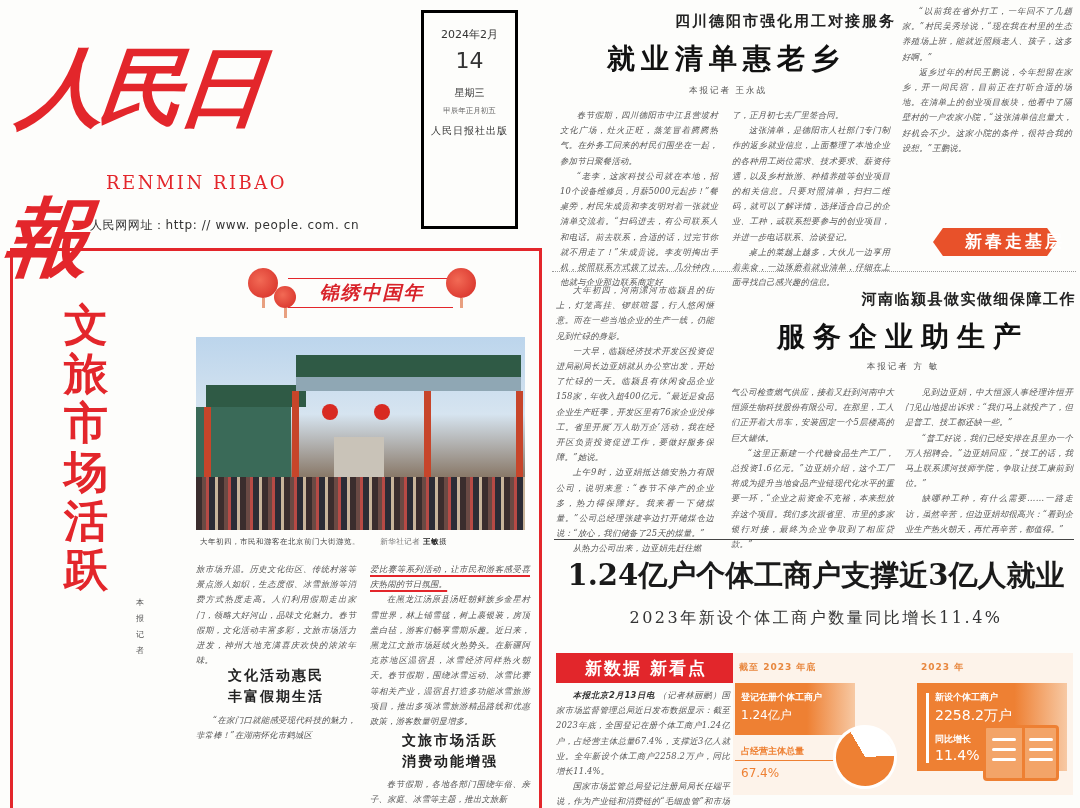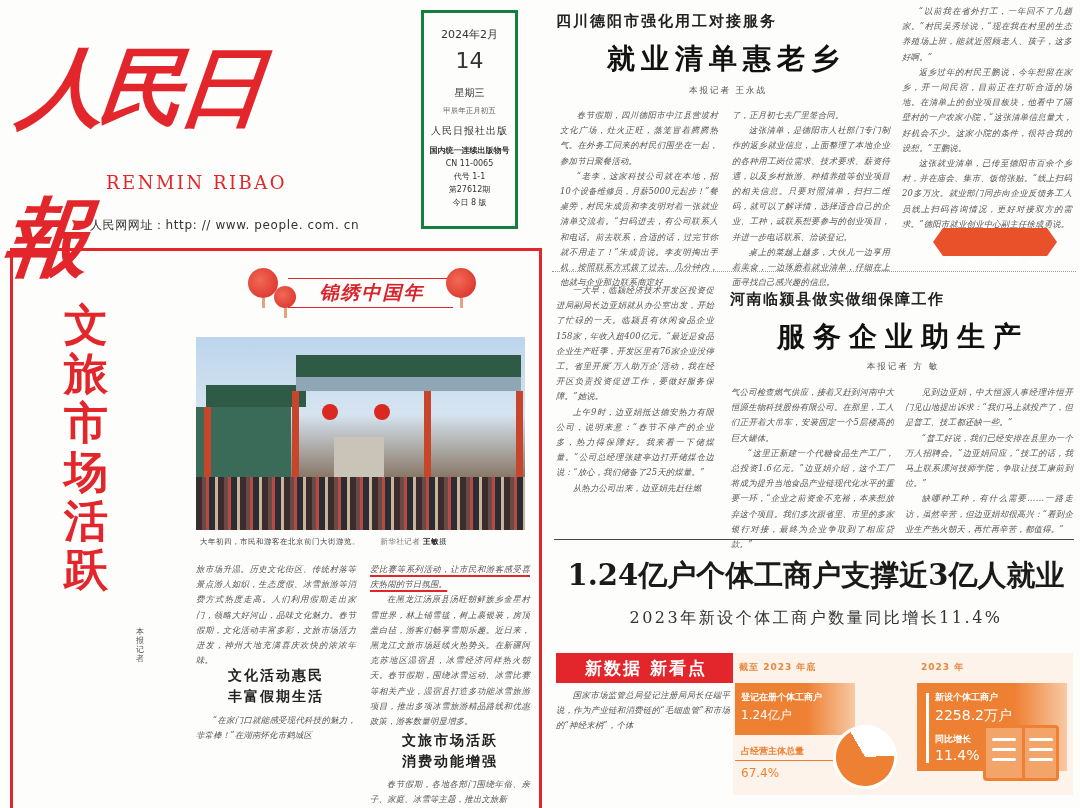--- a/index.html
+++ b/index.html
@@ -9,44 +9,44 @@
   .body-text { font-family: "DejaVu Serif", serif; font-size: 8.4px; line-height: 15.2px; color: #555; text-align: justify; letter-spacing: 0.2px; }
   .body-text p { text-indent: 2em; font-style: italic; }
   .body-text p.noindent { text-indent: 0; }
 
   
   .logo { left: 20px; top: 12px; width: 300px; height: 150px; color: #e3262b; font-family: "DejaVu Serif", serif; font-size: 86px; font-weight: bold; font-style: italic; letter-spacing: -6px; line-height: 150px; transform: skewX(-6deg); }
   .logo-pinyin { left: 106px; top: 172px; font-family: "DejaVu Serif", serif; color: #e3262b; font-size: 18px; letter-spacing: 2.5px; }
   .website { left: 90px; top: 217px; font-family: "DejaVu Sans", sans-serif; font-size: 12px; color: #333; letter-spacing: 0.6px; }
 
   
-  .datebox { left: 421px; top: 10px; width: 97px; height: 219px; border: 3px solid #15803d; text-align: center; font-family: "DejaVu Sans", sans-serif; color: #333; }
+  .datebox { left: 421px; top: 10px; width: 97px; height: 219px; border: 3px solid #000000; text-align: center; font-family: "DejaVu Sans", sans-serif; color: #333; }
   .datebox .ym { margin-top: 14px; font-size: 11px; }
   .datebox .day { font-size: 22px; margin-top: 6px; }
   .datebox .wk { font-size: 10px; margin-top: 13px; }
   .datebox .lunar { font-size: 7.5px; color: #666; margin-top: 6px; font-family: "DejaVu Serif", serif; }
   .datebox .pub { font-size: 10px; margin-top: 8px; font-family: "DejaVu Serif", serif; letter-spacing: 1px;}
   .datebox .small { font-size: 8px; margin-top: 6px; line-height: 13px; }
 
   
-  .kicker { font-family: "DejaVu Sans", sans-serif; font-weight: bold; color: #222; text-align: left; }
+  .kicker { font-family: "DejaVu Sans", sans-serif; font-weight: bold; color: #222; text-align: right; }
   .headline { font-family: "DejaVu Sans", sans-serif; font-weight: bold; color: #111; text-align: center; letter-spacing: 6px; }
   .byline { font-family: "DejaVu Serif", serif; font-size: 8.5px; color: #555; text-align: center; letter-spacing: 2px; }
 
   .dotted-sep { border-top: 1px dotted #999; }
   .solid-sep { border-top: 1.5px solid #444; }
 
   .badge-xc { left: 925px; top: 224px; width: 140px; height: 36px; }
   .badge-xc .diamond { position:absolute; left: 8px; top: 4px; width: 124px; height: 28px; background: #e8512a; clip-path: polygon(8% 0, 92% 0, 100% 50%, 92% 100%, 8% 100%, 0 50%); }
-  .badge-xc .txt { position:absolute; left:0; top:6px; width:140px; text-align:center; color:#fff; font-family: "DejaVu Serif", serif; font-weight:bold; font-size: 17px; letter-spacing: 3px; margin-top: 26px; }
+  .badge-xc .txt { position:absolute; left:0; top:6px; width:140px; text-align:right; color:#fff; font-family: "DejaVu Serif", serif; font-weight:bold; font-size: 17px; letter-spacing: 3px; }
 
   
   .redframe { left: 10px; top: 248px; width: 532px; height: 570px; border: 3px solid #e3262b; border-bottom: none; }
   .vert-title { left: 58px; top: 278px; width: 56px; color: #e3262b; font-family: "DejaVu Sans", sans-serif; font-weight: bold; font-size: 44px; line-height: 49px; text-align: center; }
-  .reporter-vert { left: 136px; top: 595px; width: 12px; font-size: 8px; line-height: 9px; color:#555; font-family: "DejaVu Serif", serif; margin-top: 32px; }
+  .reporter-vert { left: 136px; top: 595px; width: 12px; font-size: 8px; line-height: 16px; color:#555; font-family: "DejaVu Serif", serif; }
   .banner { left: 248px; top: 268px; width: 230px; height: 52px; }
   .banner .bar { position:absolute; left: 40px; top: 10px; width: 165px; height: 30px; border-top: 1.5px solid #e3262b; border-bottom: 1.5px solid #e3262b; }
   .banner .btxt { position:absolute; left: 44px; top: 12px; width: 160px; text-align:center; color:#d8232a; font-family: "DejaVu Serif", serif; font-style: italic; font-weight: bold; font-size: 19px; letter-spacing: 2px; }
   .lantern { position:absolute; border-radius: 50%; background: radial-gradient(circle at 40% 40%, #f26a55, #d42a24); }
   .lantern::after { content:""; position:absolute; left:45%; bottom:-10px; width:3px; height:10px; background:#e8a080; }
 
   .photo { left: 196px; top: 337px; width: 329px; height: 193px; overflow: hidden; background: linear-gradient(#bcd5ec 0%, #d6e4f0 40%, #8a7a6a 72%, #4a3a3a 100%); }
   .photo .gate1 { position:absolute; left: 100px; top: 18px; width: 225px; height: 30px; background: #2f5a45; }
   .photo .gate1b { position:absolute; left: 100px; top: 40px; width: 225px; height: 14px; background: #8fa7b4; }
   .photo .gate2 { position:absolute; left: 10px; top: 48px; width: 100px; height: 22px; background: #2f5a45; }
@@ -91,55 +91,48 @@
 <div class="abs website">
   <span>人民网网址：</span><span>http: // www. people. com. cn</span>
 </div>
 
 <div class="abs datebox">
   <div class="ym">2024年2月</div>
   <div class="day">14</div>
   <div class="wk">星期三</div>
   <div class="lunar">甲辰年正月初五</div>
   <div class="pub">人民日报社出版</div>
-  <div class="small">
-    <div style="font-weight:bold;">国内统一连续出版物号</div>
-    <div>CN 11-0065</div>
-    <div>代号 1-1</div>
-    <div>第27612期</div>
-    <div>今日 8 版</div>
-  </div>
 </div>
 
 <div class="abs kicker" style="left:556px; top:12px; width:340px; font-size:15px; letter-spacing:2px;">四川德阳市强化用工对接服务</div>
 <div class="abs headline" style="left:556px; top:40px; width:340px; font-size:28px;">就业清单惠老乡</div>
 <div class="abs byline" style="left:560px; top:85px; width:336px;">本报记者  王永战</div>
 
 <div class="abs body-text" style="left:560px; top:108px; width:158px;">
   <p>春节假期，四川德阳市中江县营坡村文化广场，灶火正旺，蒸笼冒着腾腾热气。在外务工回来的村民们围坐在一起，参加节日聚餐活动。</p>
   <p>“老李，这家科技公司就在本地，招10个设备维修员，月薪5000元起步！”餐桌旁，村民朱成贵和李友明对着一张就业清单交流着。“扫码进去，有公司联系人和电话。前去联系，合适的话，过完节你就不用走了！”朱成贵说。李友明掏出手机，按照联系方式拨了过去。几分钟内，他就与企业那边联系商定好</p>
 </div>
 <div class="abs body-text" style="left:732px; top:108px; width:158px;">
   <p class="noindent">了，正月初七去厂里签合同。</p>
   <p>这张清单，是德阳市人社部门专门制作的返乡就业信息，上面整理了本地企业的各种用工岗位需求、技术要求、薪资待遇，以及乡村旅游、种植养殖等创业项目的相关信息。只要对照清单，扫扫二维码，就可以了解详情，选择适合自己的企业、工种，或联系想要参与的创业项目，并进一步电话联系、洽谈登记。</p>
   <p>桌上的菜越上越多，大伙儿一边享用着美食，一边琢磨着就业清单，仔细在上面寻找自己感兴趣的信息。</p>
 </div>
 <div class="abs body-text" style="left:902px; top:4px; width:170px;">
   <p>“以前我在省外打工，一年回不了几趟家。”村民吴秀珍说，“现在我在村里的生态养殖场上班，能就近照顾老人、孩子，这多好啊。”</p>
   <p>返乡过年的村民王鹏说，今年想留在家乡，开一间民宿，目前正在打听合适的场地。在清单上的创业项目板块，他看中了隔壁村的一户农家小院，“这张清单信息量大，好机会不少。这家小院的条件，很符合我的设想。”王鹏说。</p>
-  <p>这张就业清单，已传至德阳市百余个乡村，并在庙会、集市、饭馆张贴。“线上扫码20多万次。就业部门同步向企业反馈务工人员线上扫码咨询情况，更好对接双方的需求。”德阳市就业创业中心副主任徐成勇说。</p>
 </div>
 <div class="abs badge-xc">
   <div class="diamond"></div>
   <div class="txt">新春走基层</div>
 </div>
 
 <div class="abs dotted-sep" style="left:552px; top:271px; width:524px;"></div>
 
 <div class="abs body-text" style="left:556px; top:283px; width:158px;">
+  <p>大年初四，河南漯河市临颍县的街上，灯笼高挂、锣鼓喧嚣，行人悠闲惬意。而在一些当地企业的生产一线，仍能见到忙碌的身影。</p>
   <p>一大早，临颍经济技术开发区投资促进局副局长边亚娟就从办公室出发，开始了忙碌的一天。临颍县有休闲食品企业158家，年收入超400亿元。“最近是食品企业生产旺季，开发区里有76家企业没停工。省里开展‘万人助万企’活动，我在经开区负责投资促进工作，要做好服务保障。”她说。</p>
   <p>上午9时，边亚娟抵达德安热力有限公司，说明来意：“春节不停产的企业多，热力得保障好。我来看一下储煤量。”公司总经理张建亭边打开储煤仓边说：“放心，我们储备了25天的煤量。”</p>
   <p>从热力公司出来，边亚娟先赶往燃</p>
 </div>
 <div class="abs kicker" style="left:730px; top:290px; width:346px; font-size:15px; letter-spacing:1.5px;">河南临颍县做实做细保障工作</div>
 <div class="abs headline" style="left:730px; top:318px; width:346px; font-size:28px; letter-spacing:8px;">服务企业助生产</div>
 <div class="abs byline" style="left:730px; top:361px; width:346px;">本报记者  方  敏</div>
 <div class="abs body-text" style="left:731px; top:385px; width:163px;">
   <p class="noindent">气公司检查燃气供应，接着又赶到河南中大恒源生物科技股份有限公司。在那里，工人们正开着大吊车，安装固定一个5层楼高的巨大罐体。</p>
   <p>“这里正新建一个代糖食品生产工厂，总投资1.6亿元。”边亚娟介绍，这个工厂将成为提升当地食品产业链现代化水平的重要一环，“企业之前资金不充裕，本来想放弃这个项目。我们多次跟省里、市里的多家银行对接，最终为企业争取到了相应贷款。”</p>
@@ -207,20 +200,21 @@
   <div>消费动能增强</div>
 </div>
 <div class="abs body-text" style="left:370px; top:777px; width:160px;">
   <p>春节假期，各地各部门围绕年俗、亲子、家庭、冰雪等主题，推出文旅新</p>
 </div>
 
 <div class="abs big-head">1.24亿户个体工商户支撑近3亿人就业</div>
 <div class="abs big-sub">2023年新设个体工商户数量同比增长11.4%</div>
 <div class="abs xinshuju">新数据  新看点</div>
 <div class="abs body-text" style="left:556px; top:688px; width:174px;">
+  <p><b style="font-family:'DejaVu Sans',sans-serif;color:#333;">本报北京2月13日电</b> <span>（记者林丽鹂）</span><span>国家市场监督管理总局近日发布数据显示：截至2023年底，全国登记在册个体工商户1.24亿户，占经营主体总量67.4%，支撑近3亿人就业。全年新设个体工商户2258.2万户，同比增长11.4%。</span></p>
   <p>国家市场监管总局登记注册局局长任端平说，作为产业链和消费链的“毛细血管”和市场的“神经末梢”，个体</p>
 </div>
 
 <div class="abs info">
   <div class="lbl" style="left:6px; top:8px;">截至 2023 年底</div>
   <div class="box1">
     <div class="t">登记在册个体工商户</div>
     <div class="v">1.24亿户</div>
   </div>
   <div class="share-t">占经营主体总量</div>

